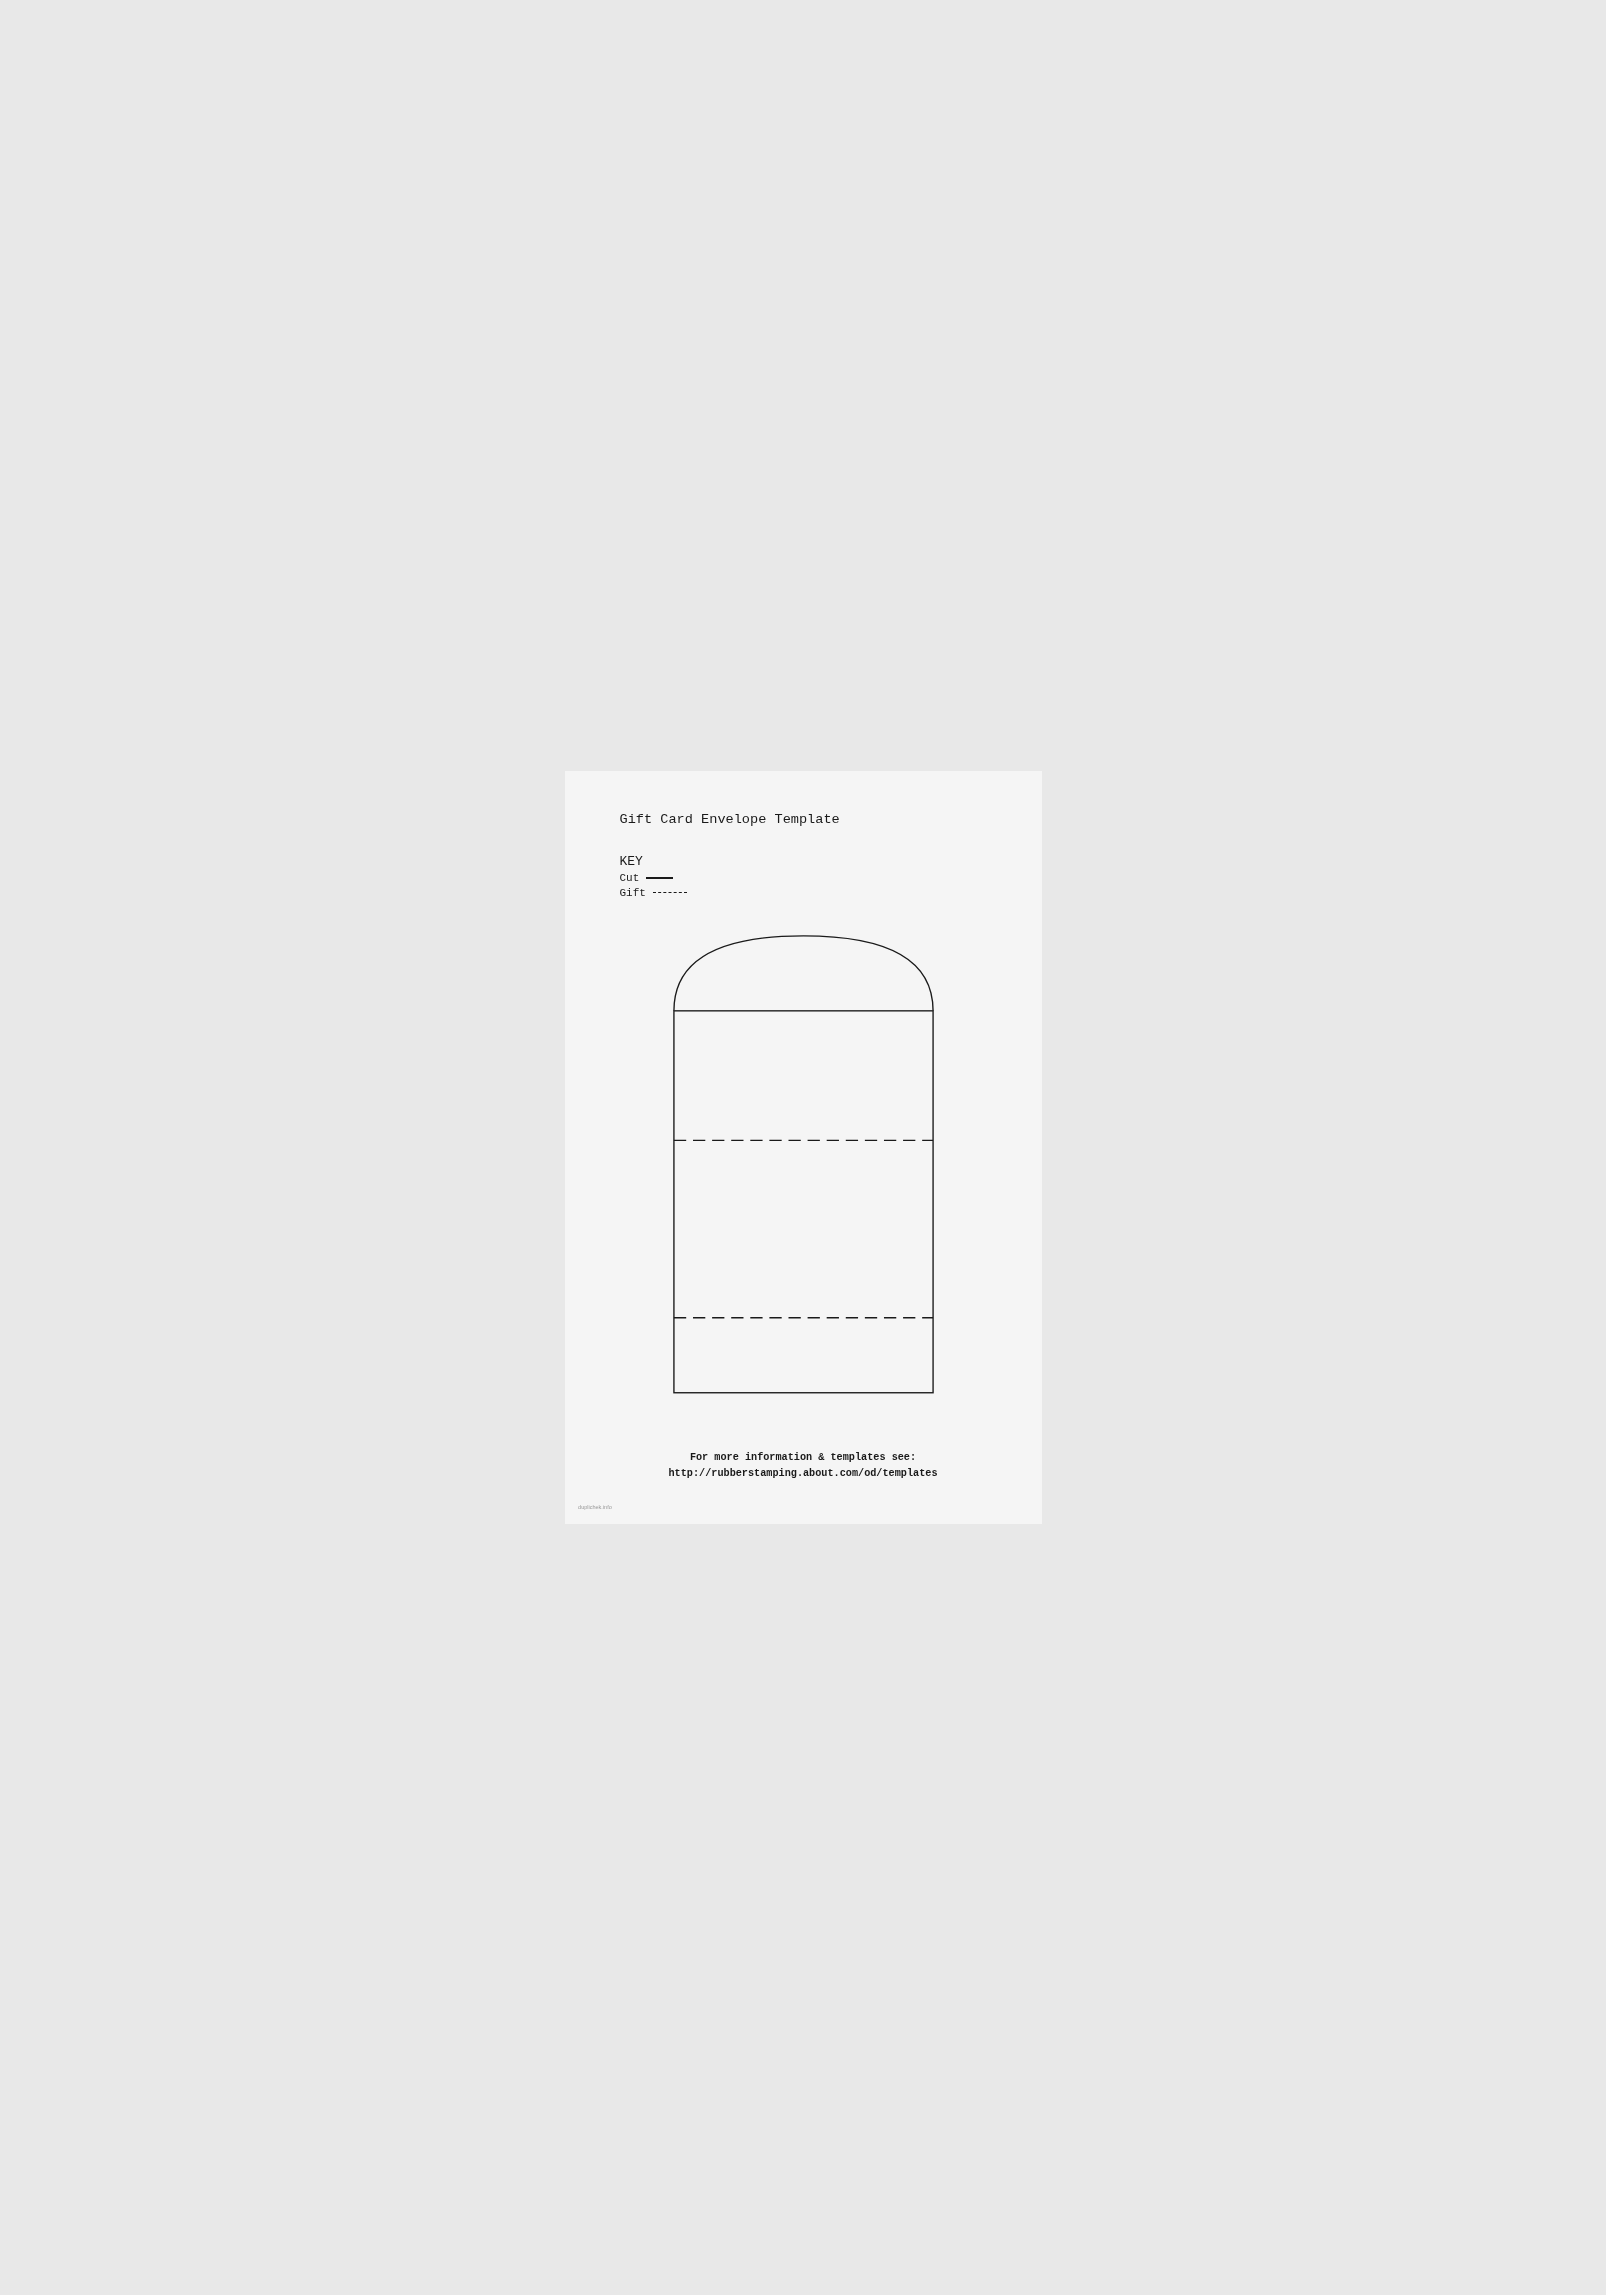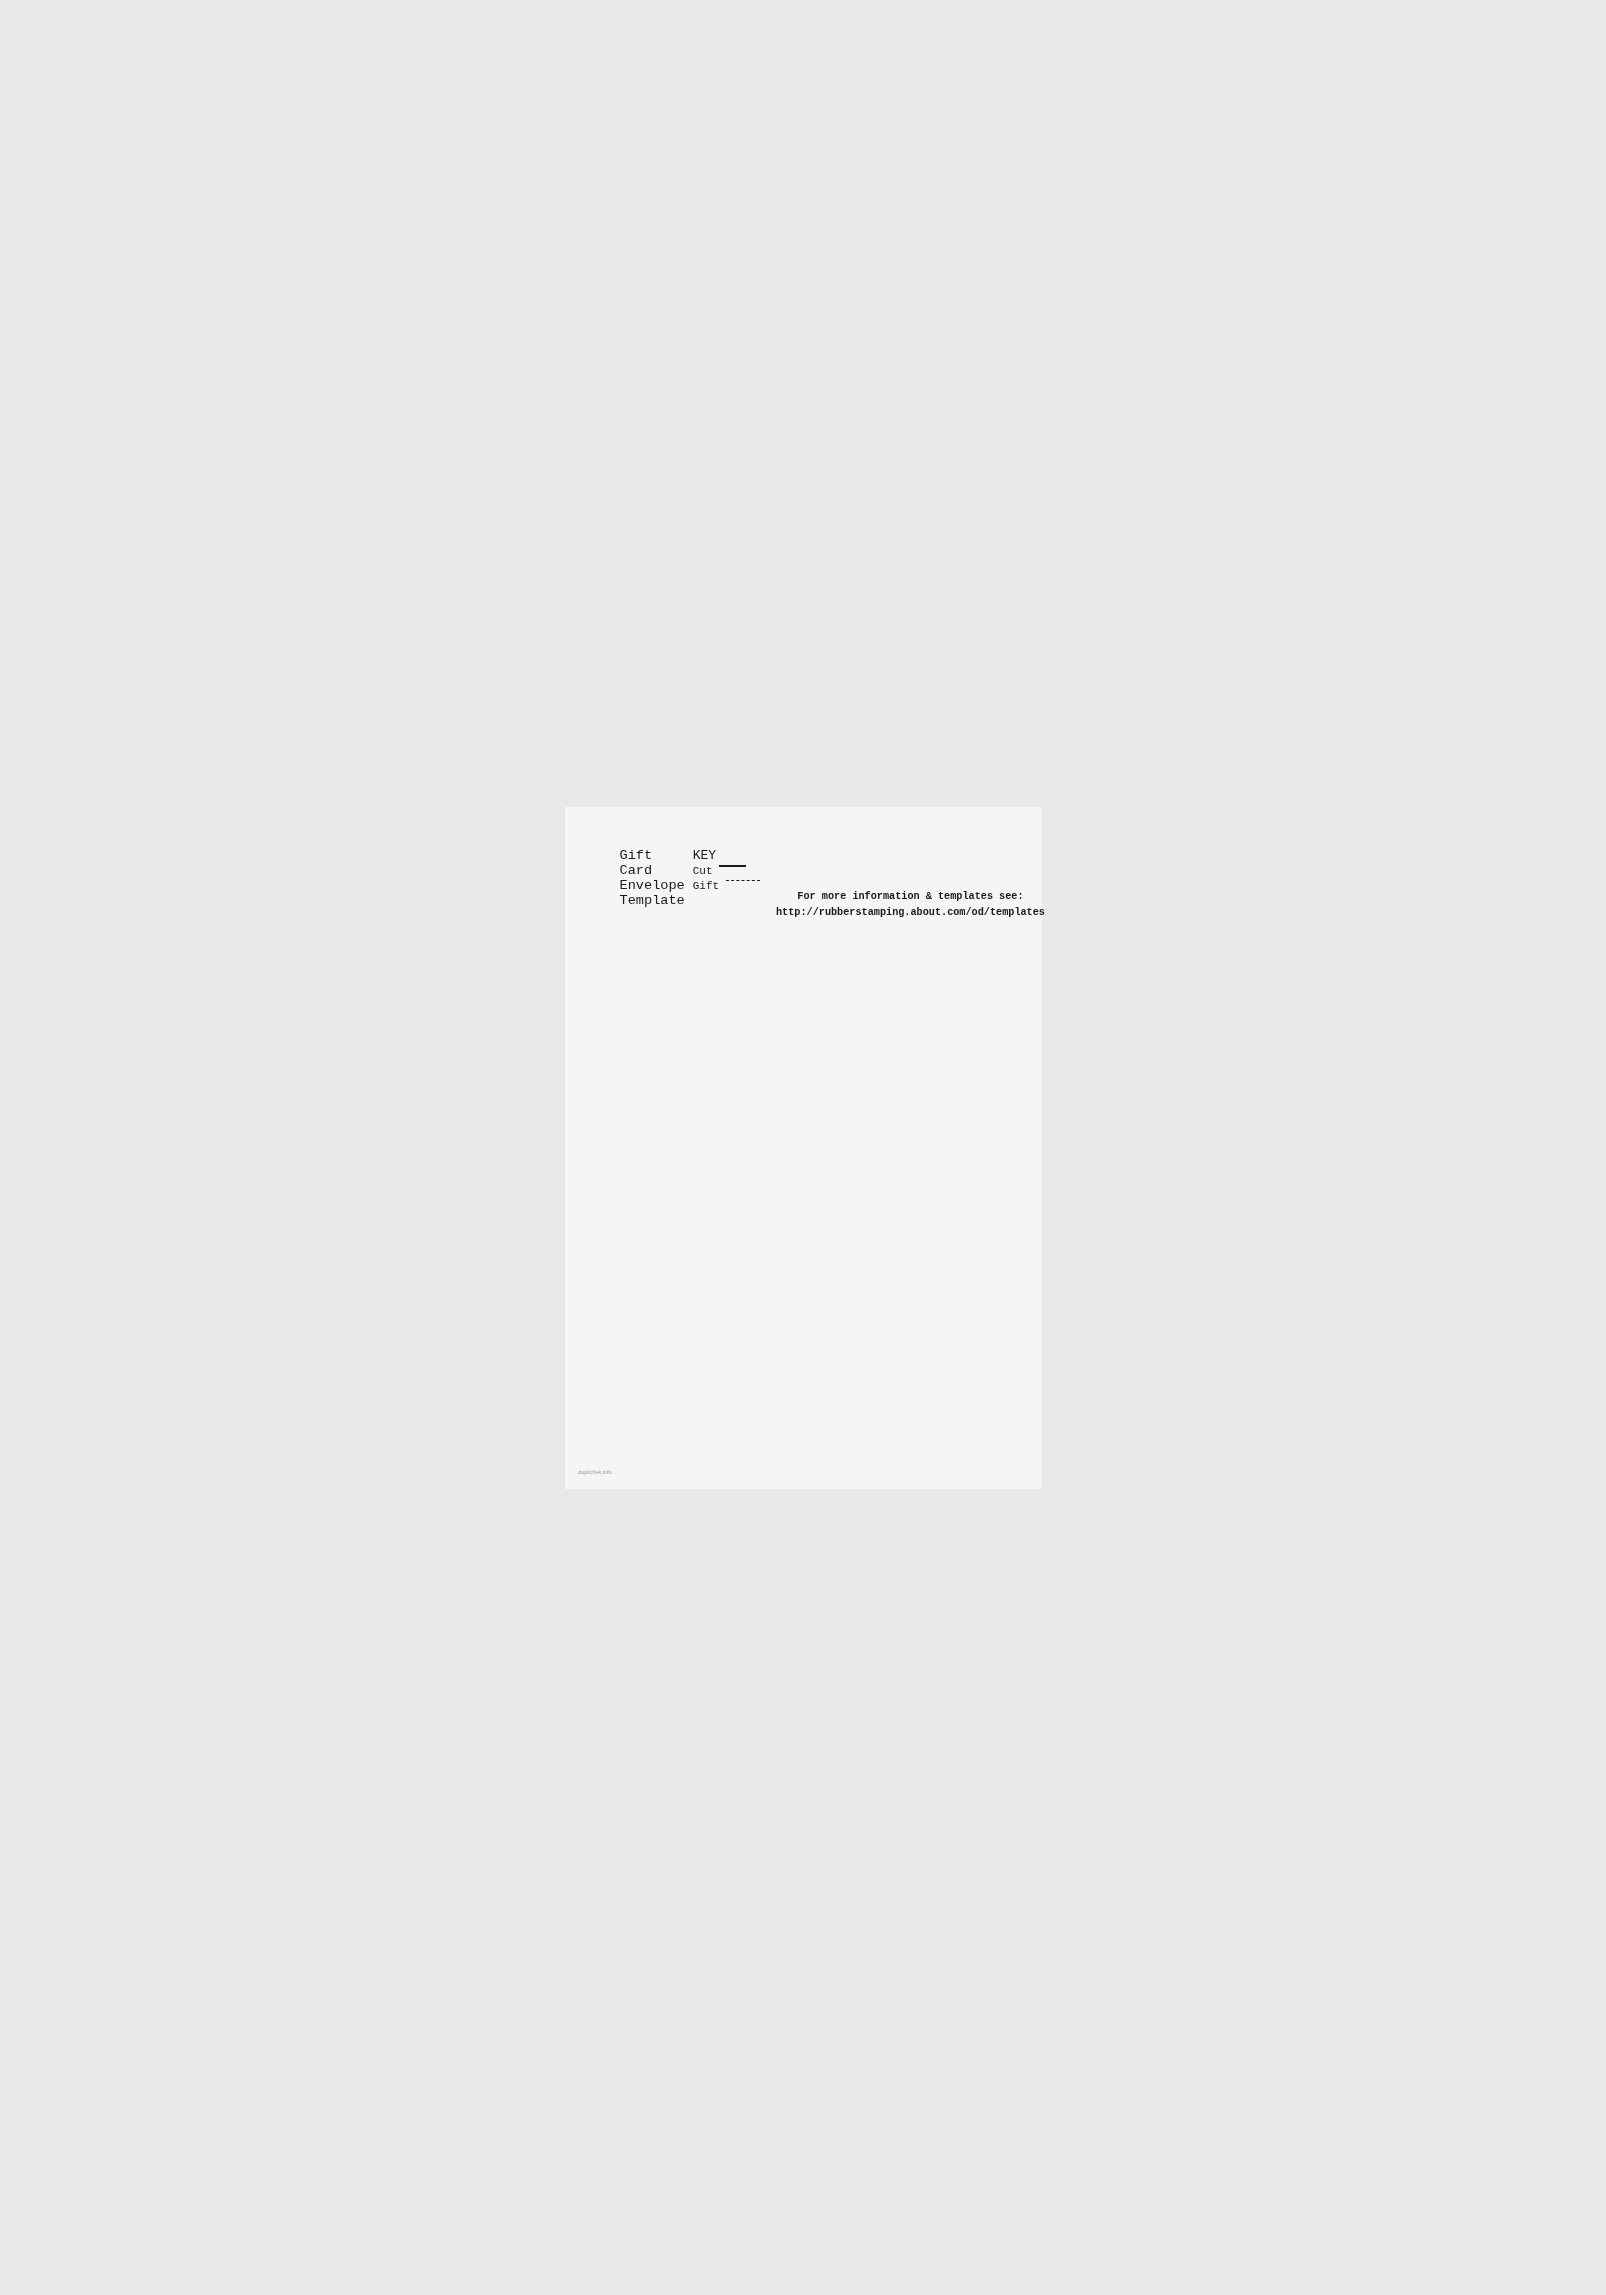--- a/index.html
+++ b/index.html
@@ -17,22 +17,22 @@
       font-family: 'Courier New', Courier, monospace;
     }
 
     .page {
       width: 477px;
       min-height: 682px;
       background-color: #f5f5f5;
       padding: 41px 55px;
       position: relative;
       display: flex;
-      flex-direction: row;
-      gap: 8px;
+      flex-direction: column;
+      gap: 0;
     }
 
     .page-title {
       font-size: 13.6px;
       color: #1a1a1a;
       margin-bottom: 27px;
       font-family: 'Courier New', Courier, monospace;
       font-weight: normal;
     }
 
@@ -42,21 +42,21 @@
 
     .key-label {
       font-size: 13px;
       color: #1a1a1a;
       margin-bottom: 2.7px;
       font-family: 'Courier New', Courier, monospace;
     }
 
     .key-item {
       display: flex;
-      align-items: flex-start;
+      align-items: center;
       gap: 6.8px;
       margin-bottom: 2.7px;
       font-size: 11px;
       color: #1a1a1a;
       font-family: 'Courier New', Courier, monospace;
     }
 
     .key-solid-line {
       display: inline-block;
       width: 27px;

